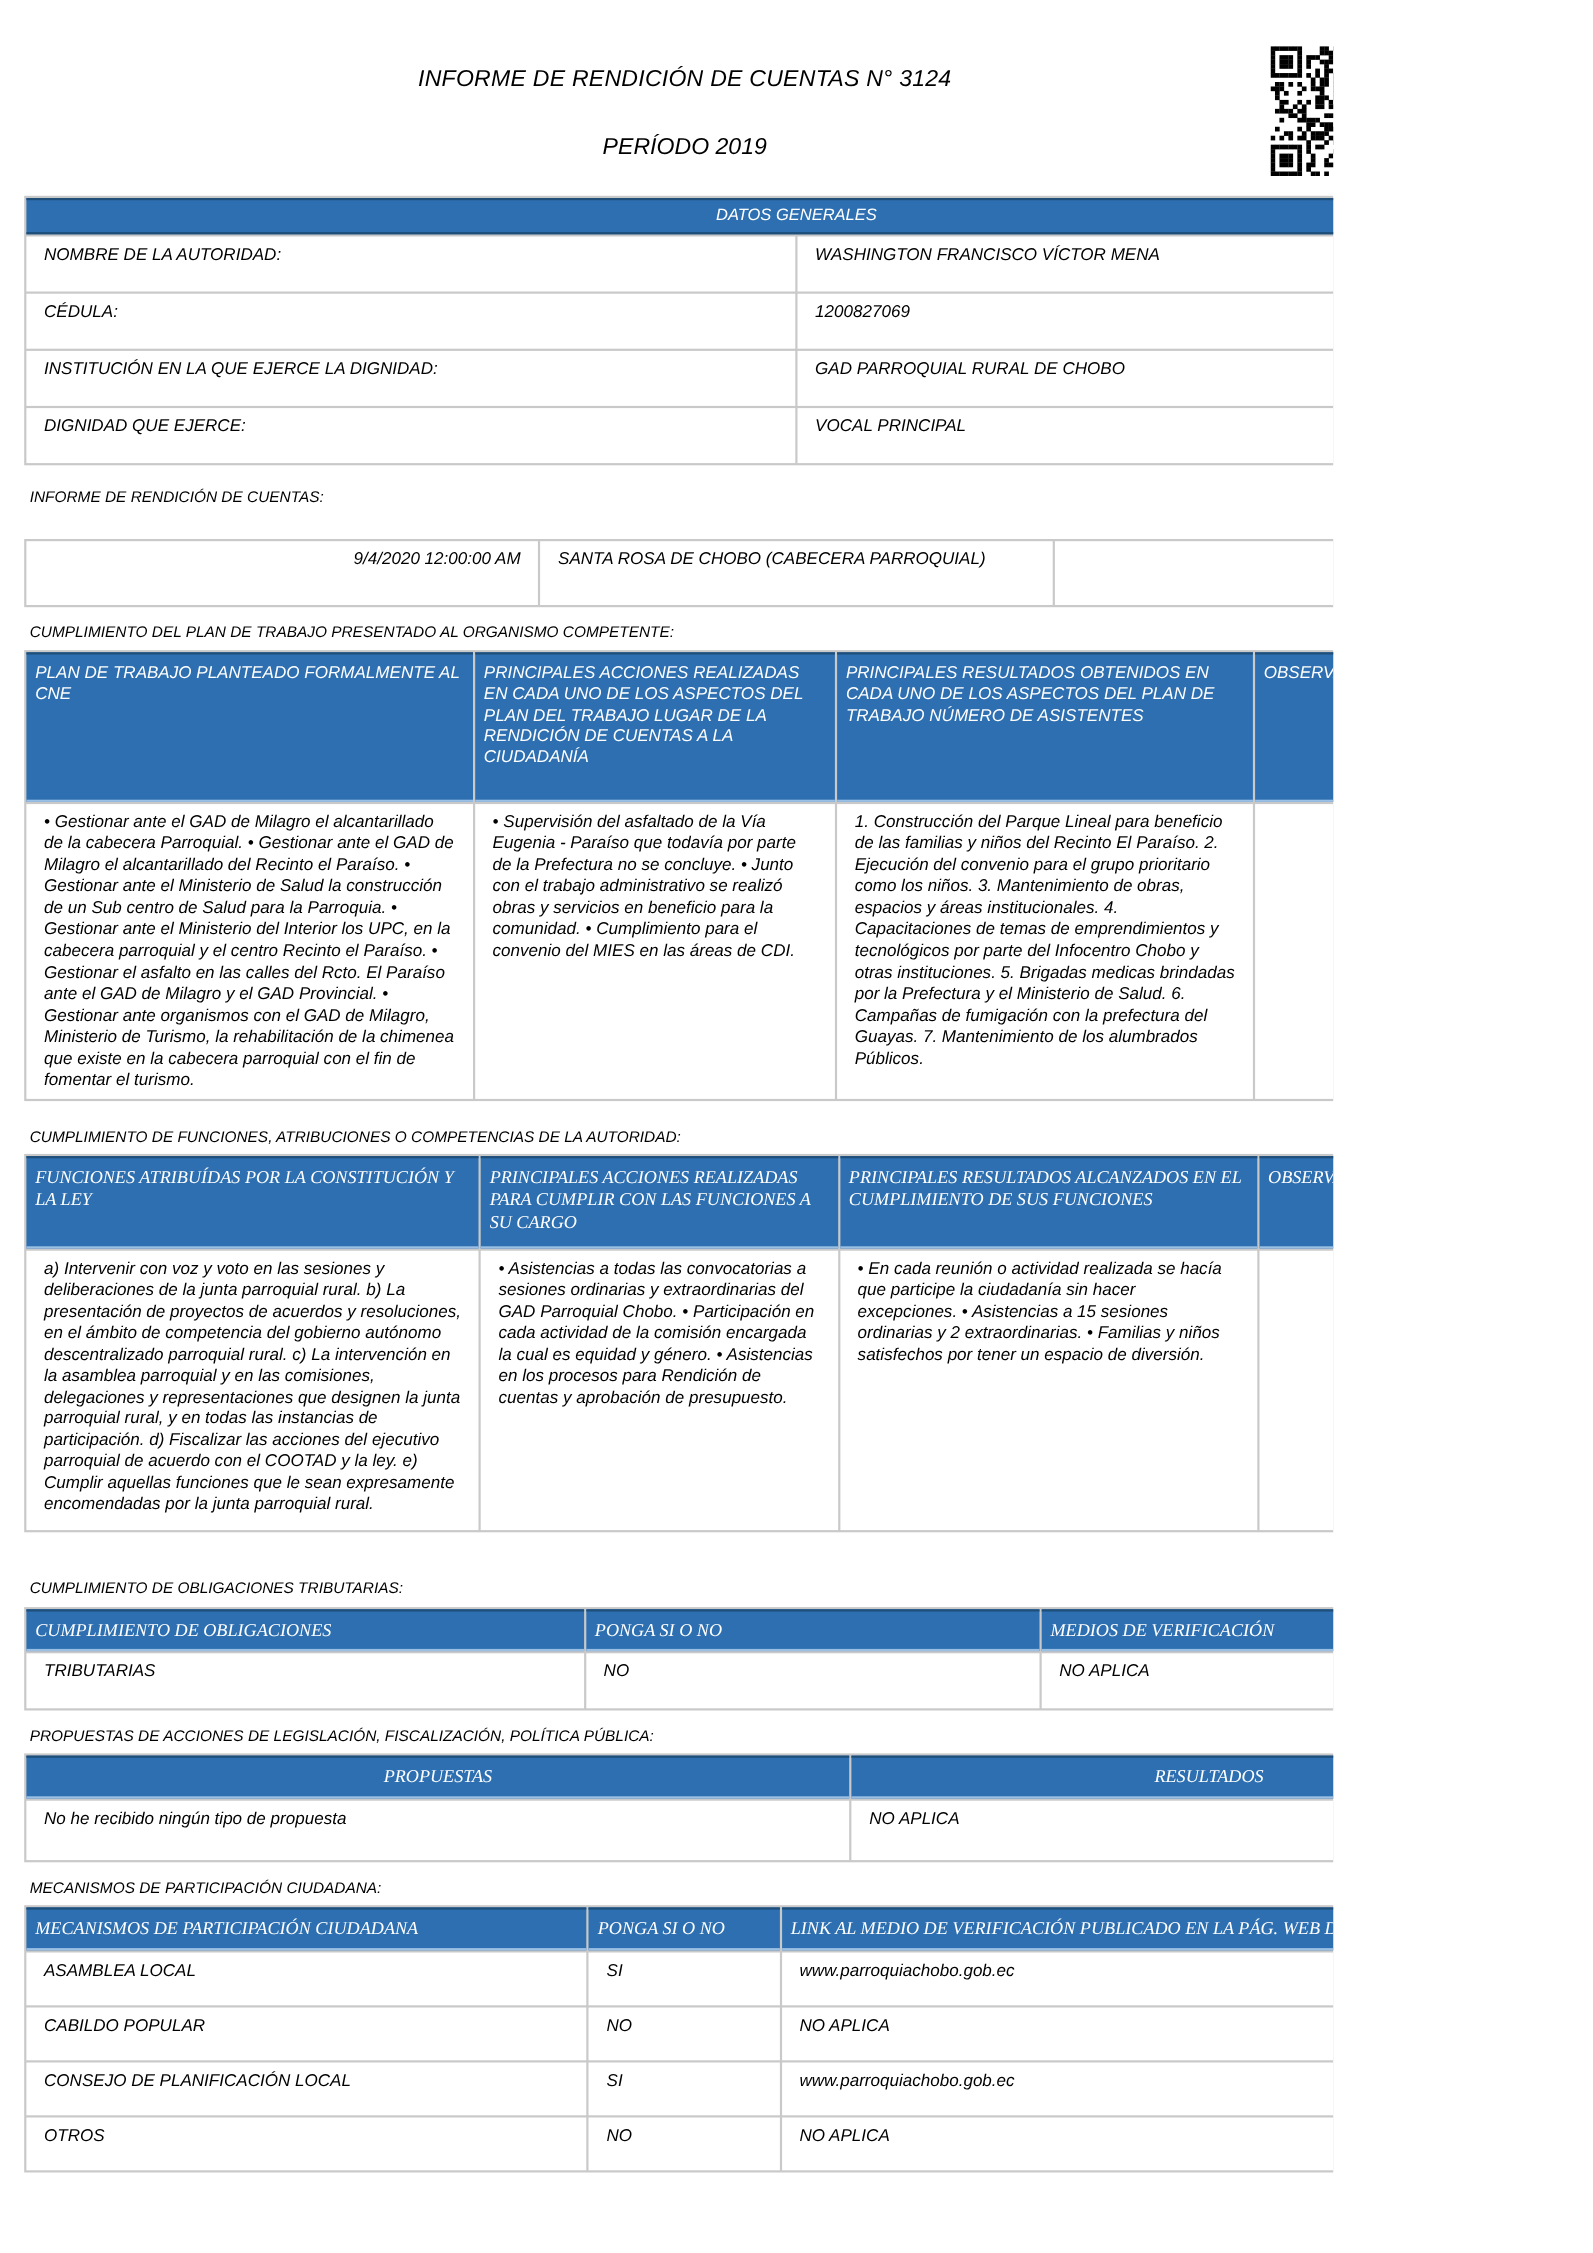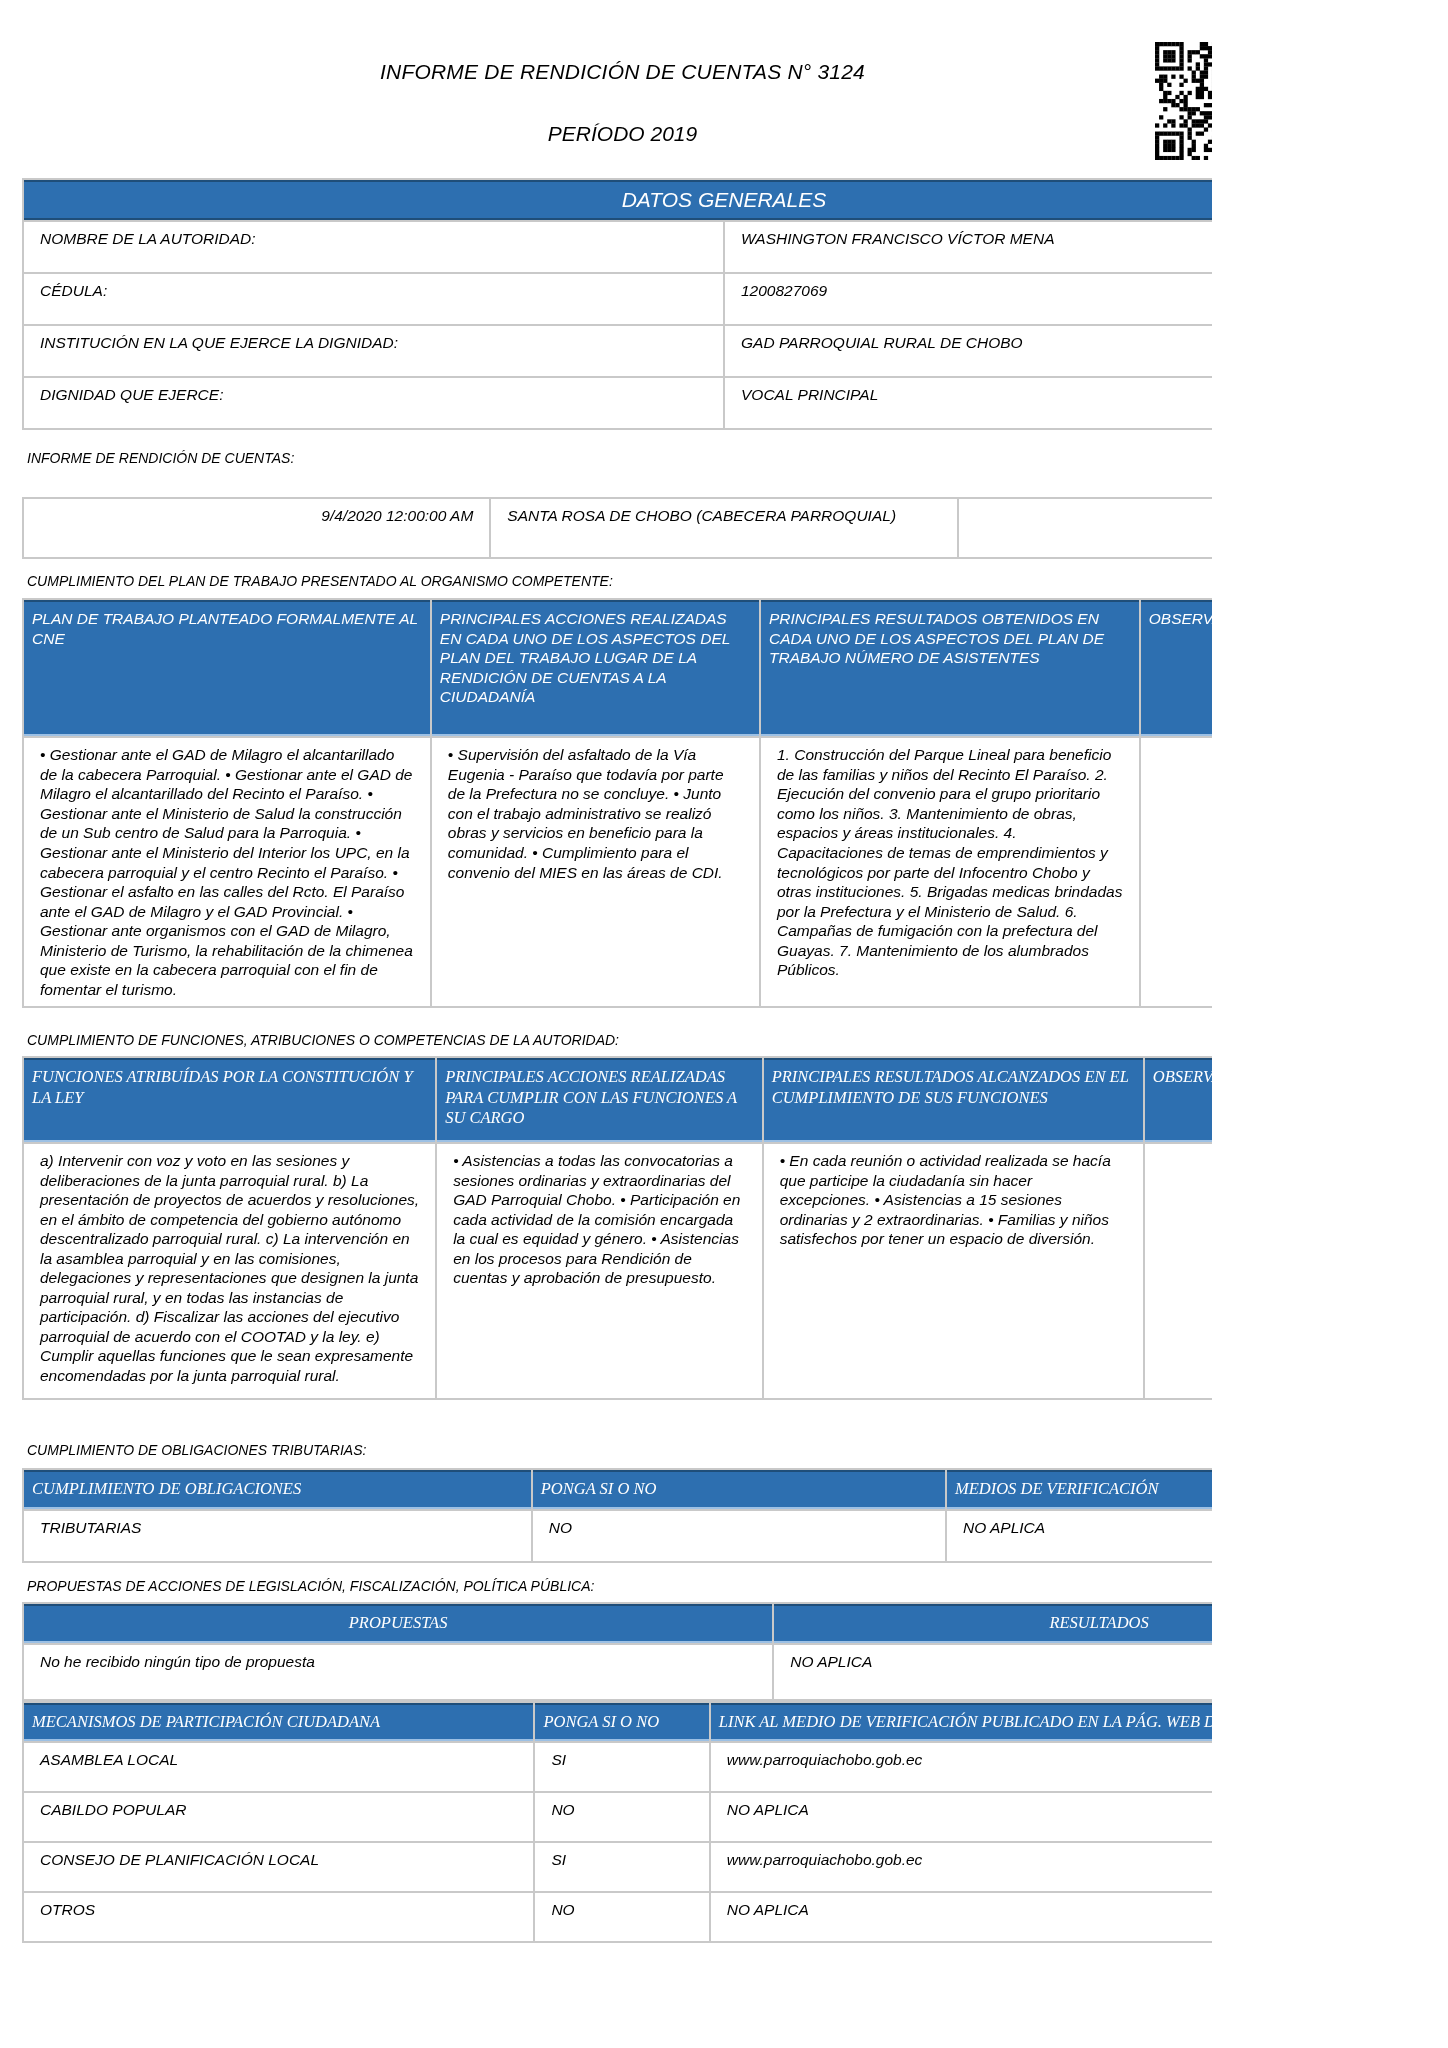--- a/index.html
+++ b/index.html
@@ -35,21 +35,21 @@
     border-top:2px solid #1F4E79;border-bottom:2px solid #9CC0E4;
   }
   td{
     background:#fff;vertical-align:top;padding:7px 16px;
     font-size:15.5px;line-height:1.26;
   }
   .serif th{font-family:"Liberation Serif",serif;font-size:16.5px;}
   .ta-r{text-align:right;}
   .ta-c{text-align:center;}
 
-  .t-datos .bar{ text-align:center;font-size:21px;padding:5px 20px;border-bottom:2px solid #1F4E79;}
+  .t-datos .bar{ text-align:center;font-size:15px;padding:5px 20px;border-bottom:2px solid #1F4E79;}
   .t-datos td{height:36px;}
   .t-datos .c1{width:31%;}
 
   .t-fecha th{height:38px;}
   .t-fecha td{height:44px;}
   .t-fecha .c1{width:25.4%;} .t-fecha .c2{width:39.1%;} .t-fecha .c3{width:35.5%;}
 
   .t-plan th{height:118px;}
   .t-plan td{height:250px;}
   .t-plan .c1{width:29.3%;} .t-plan .c2{width:23.4%;} .t-plan .c3{width:27.2%;} .t-plan .c4{width:20.1%;}
@@ -573,20 +573,21 @@
       <th class="c1 ta-c">PROPUESTAS</th>
       <th class="c2 ta-c">RESULTADOS</th>
     </tr>
     <tr>
       <td>No he recibido ningún tipo de propuesta</td>
       <td>NO APLICA</td>
     </tr>
   </tbody>
     </table>
 
+  <div class="label lbl-meca">MECANISMOS DE PARTICIPACIÓN CIUDADANA:</div>
 
   <table class="t-meca serif">
     <tbody>
         <tr>
       <th class="c1">MECANISMOS DE PARTICIPACIÓN CIUDADANA</th>
       <th class="c2">PONGA SI O NO</th>
       <th class="c3">LINK AL MEDIO DE VERIFICACIÓN PUBLICADO EN LA PÁG. WEB DE LA INSTITUCIÓN</th>
     </tr>
     <tr>
       <td>ASAMBLEA LOCAL</td>

